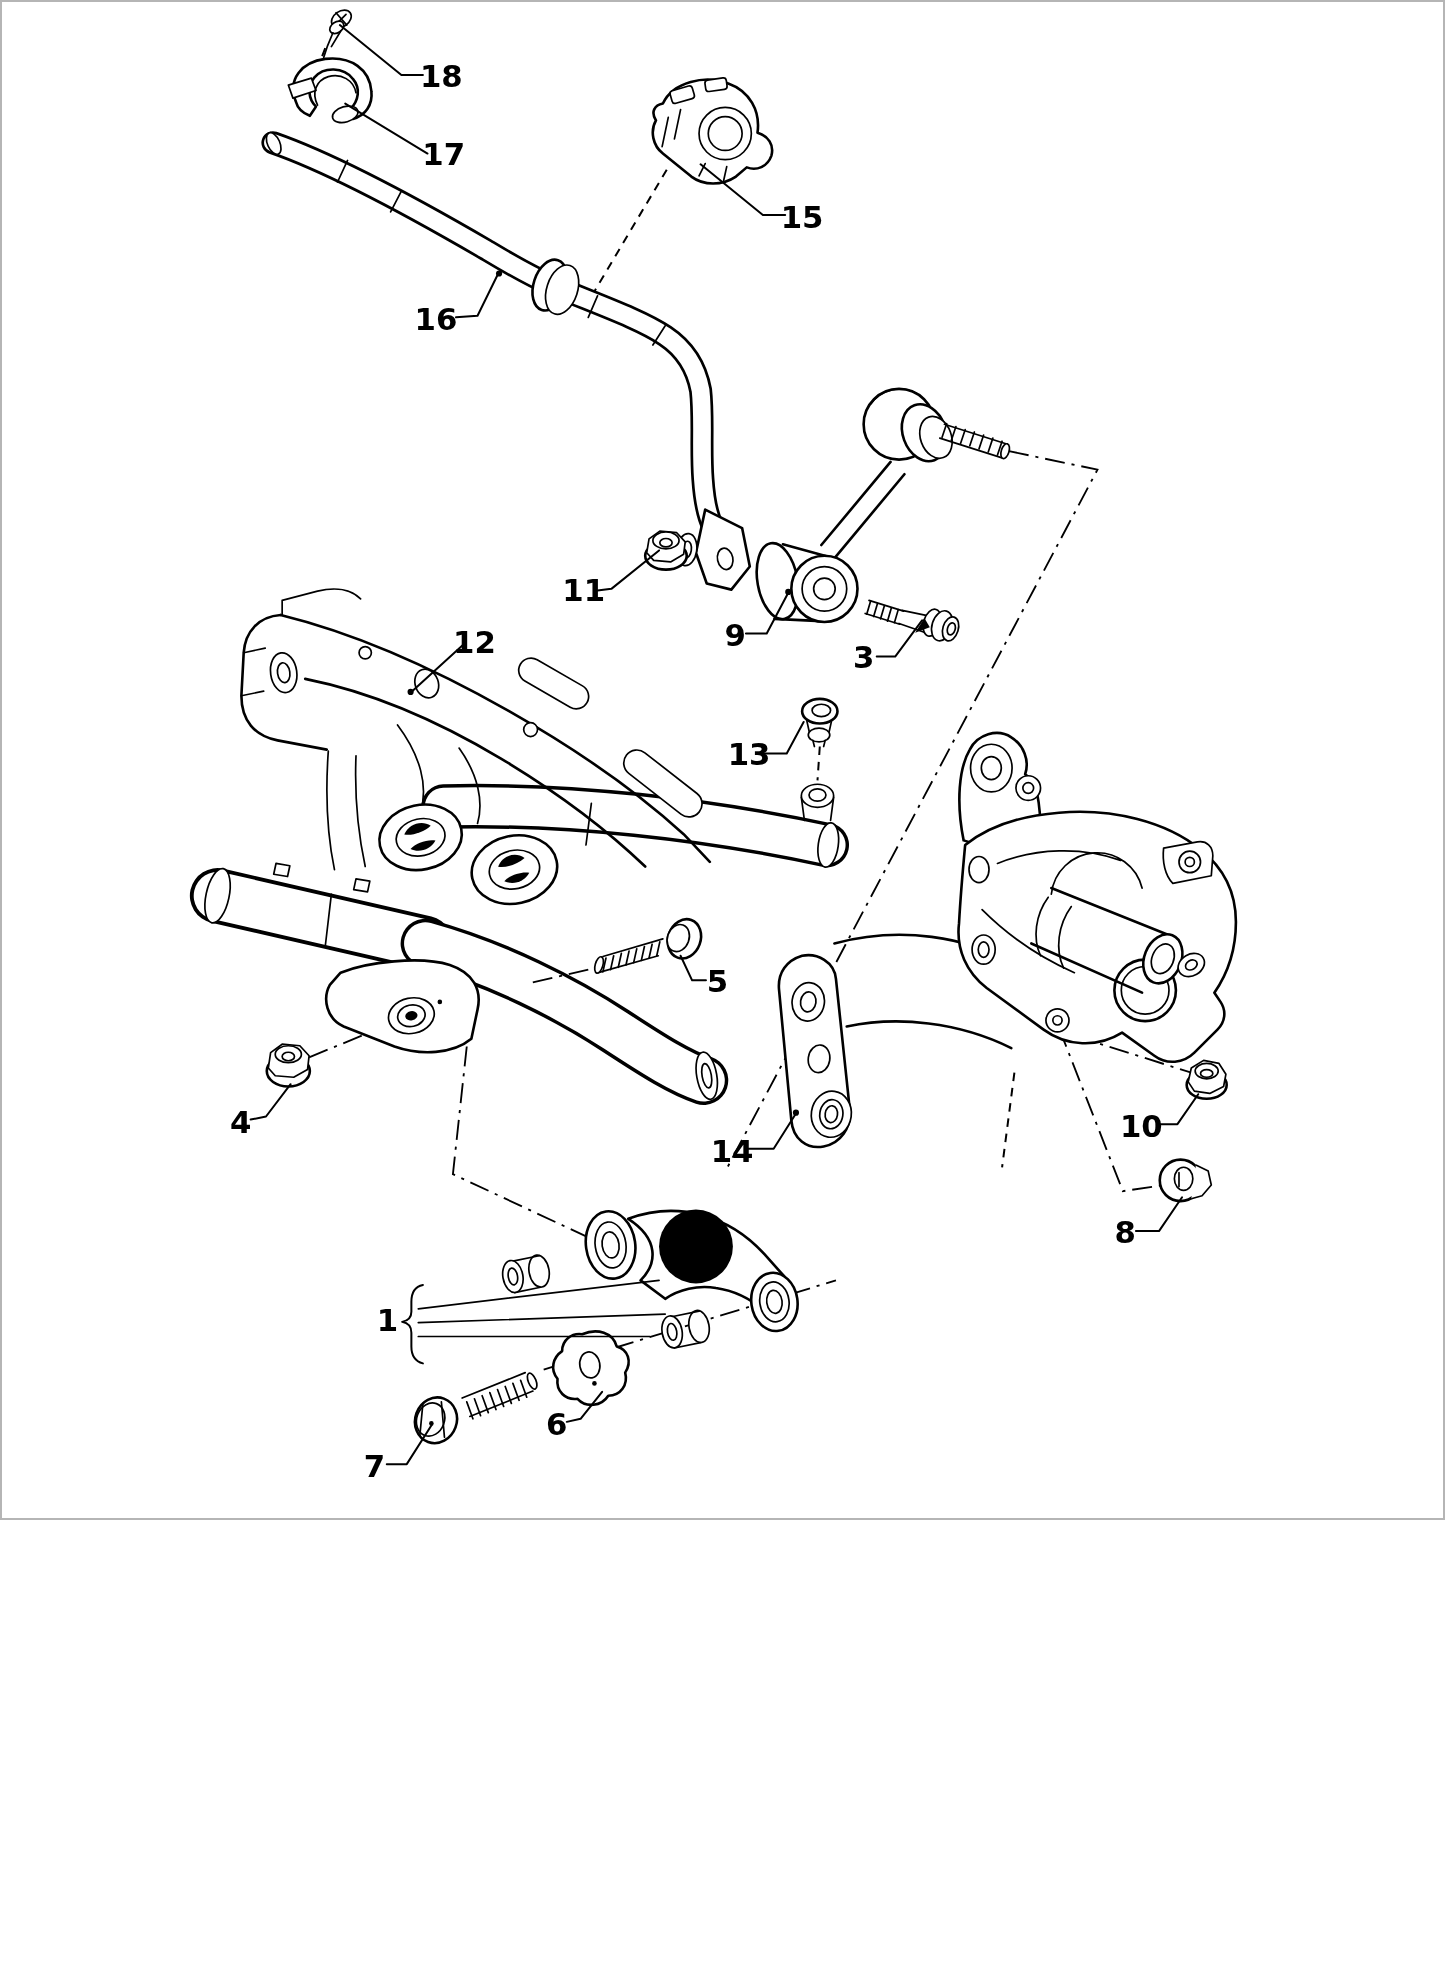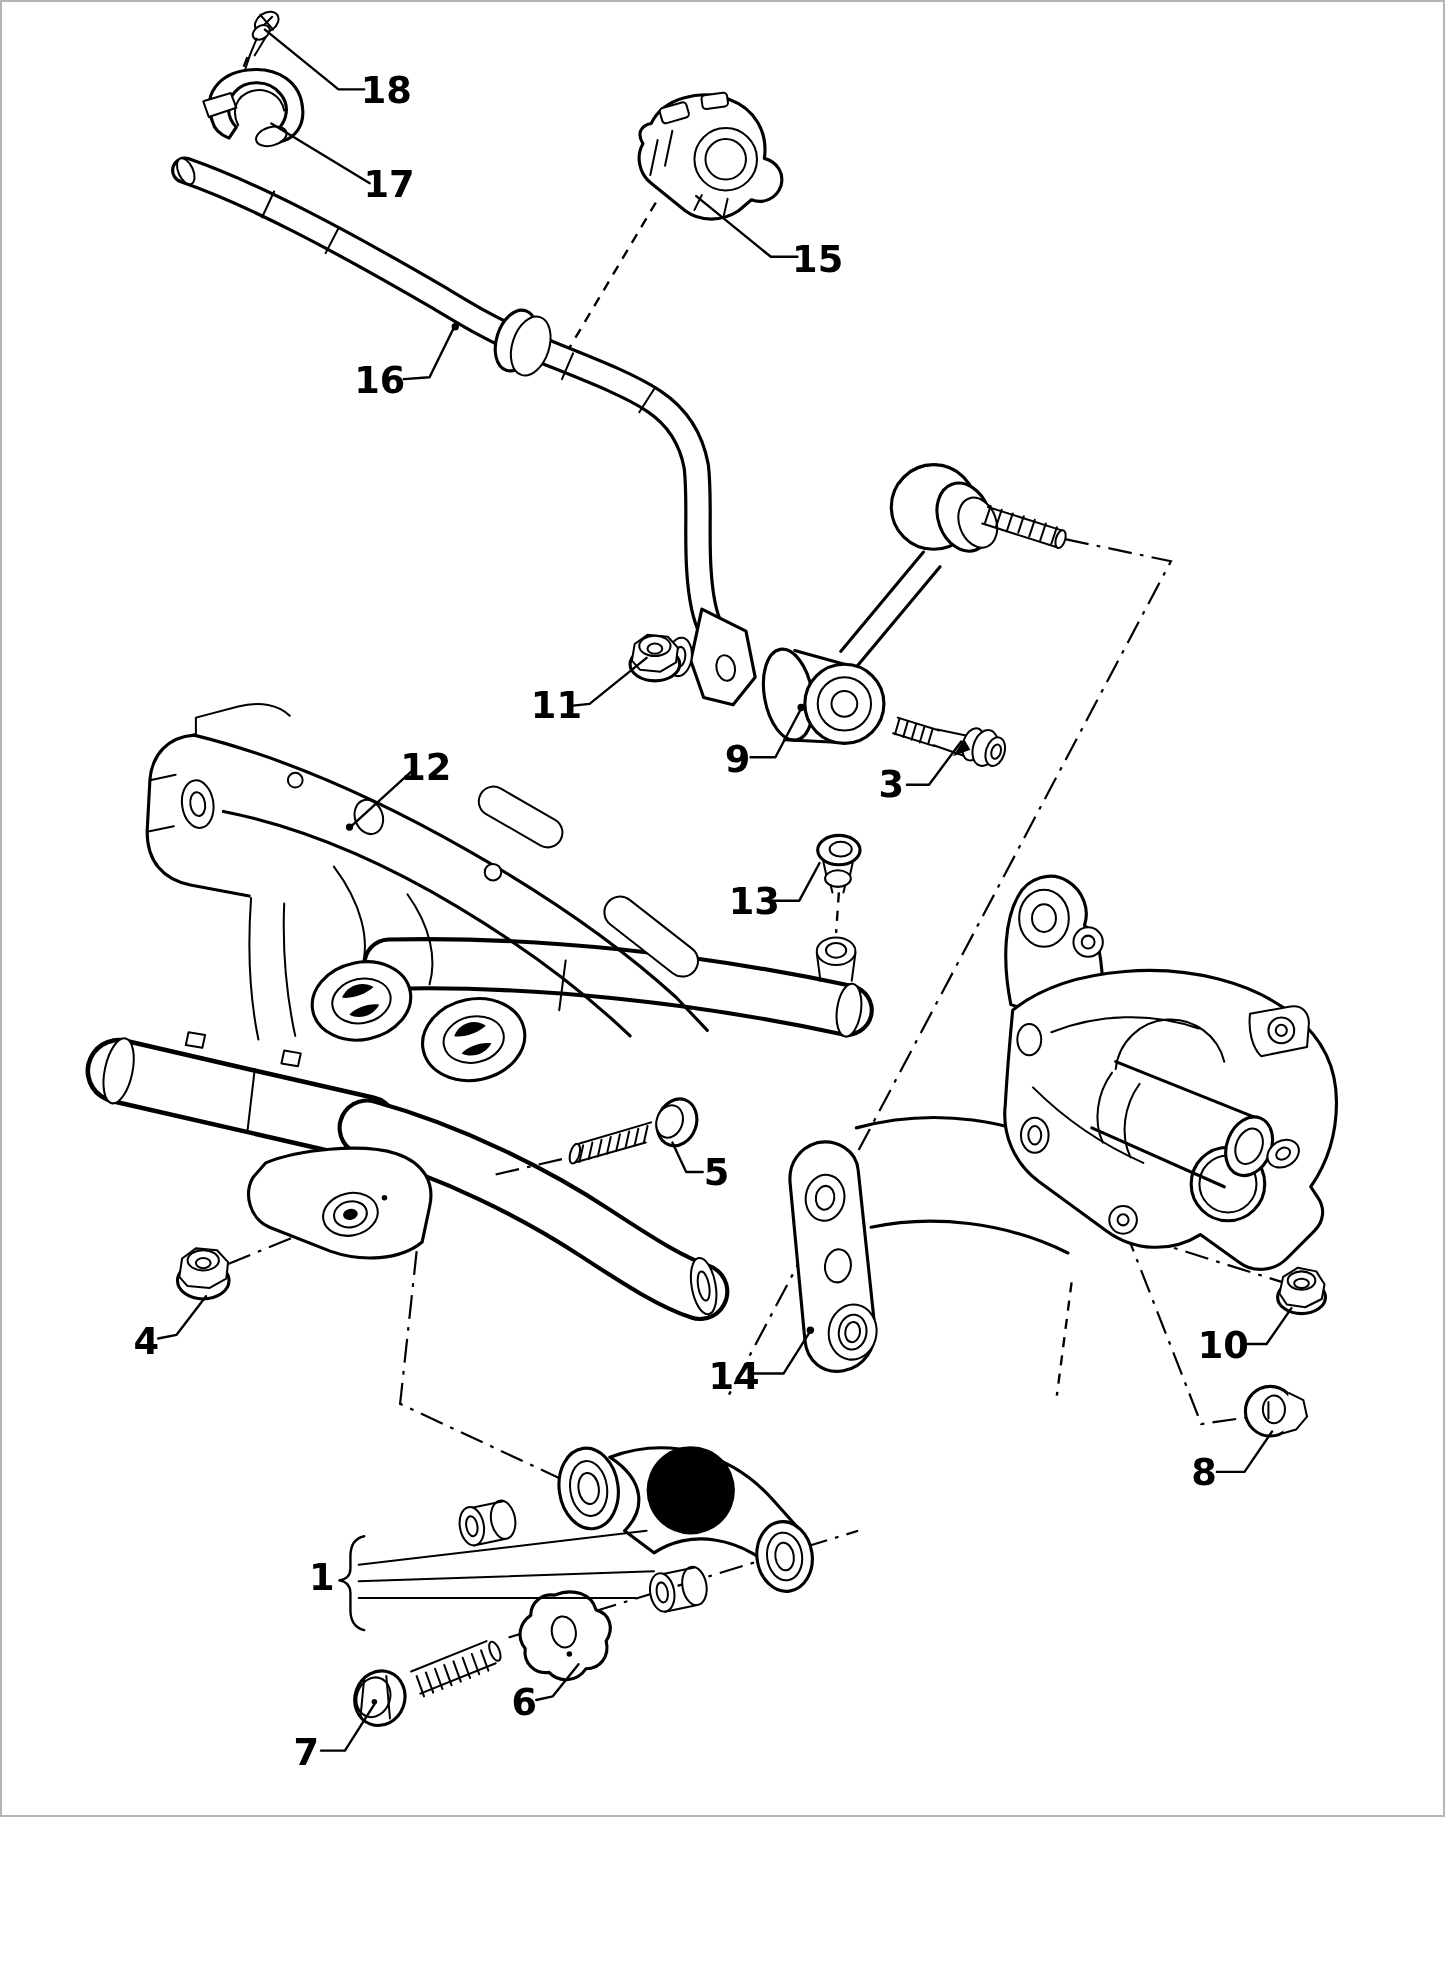--- a/index.html
+++ b/index.html
@@ -1,17 +1,17 @@
 <!DOCTYPE html>
 <html><head>
 <meta charset="utf-8">
 <style>
   html,body{margin:0;padding:0;background:#ffffff;}
   .page{
-    width:1445px;height:1817px;position:relative;background:#ffffff;
+    width:1445px;height:1520px;position:relative;background:#ffffff;
     box-sizing:border-box;border:2px solid #b5b5b5;
     font-family:"DejaVu Sans","Liberation Sans",sans-serif;
   }
   svg{display:block;width:100%;height:100%;}
   .ln{fill:none;stroke:#000;stroke-width:3.4;stroke-linecap:round;stroke-linejoin:round;}
   .ln2{fill:none;stroke:#000;stroke-width:2.2;stroke-linecap:round;stroke-linejoin:round;}
   .wfill{fill:#fff;stroke:#000;stroke-width:3.4;stroke-linejoin:round;}
   .wfill2{fill:#fff;stroke:#000;stroke-width:2.2;stroke-linejoin:round;}
   .tubeO{fill:none;stroke:#000;stroke-linecap:round;}
   .tubeI{fill:none;stroke:#fff;stroke-linecap:round;}

